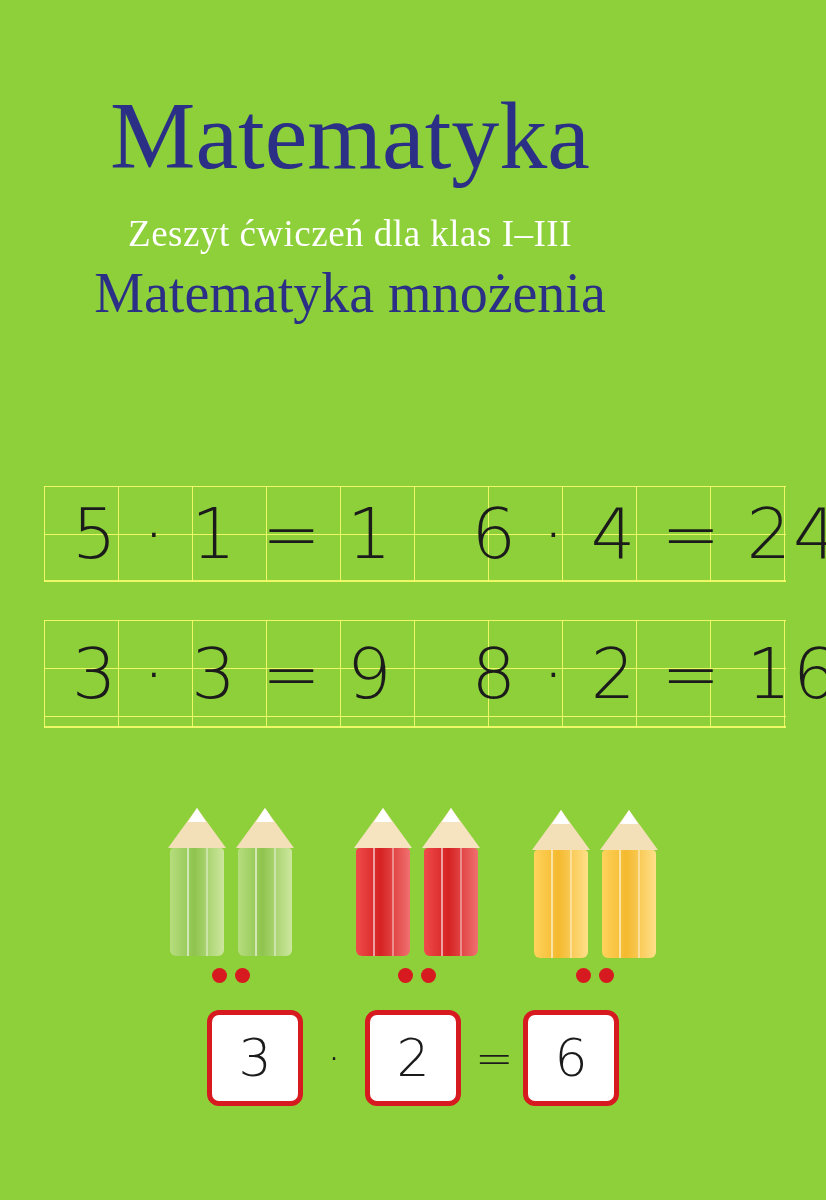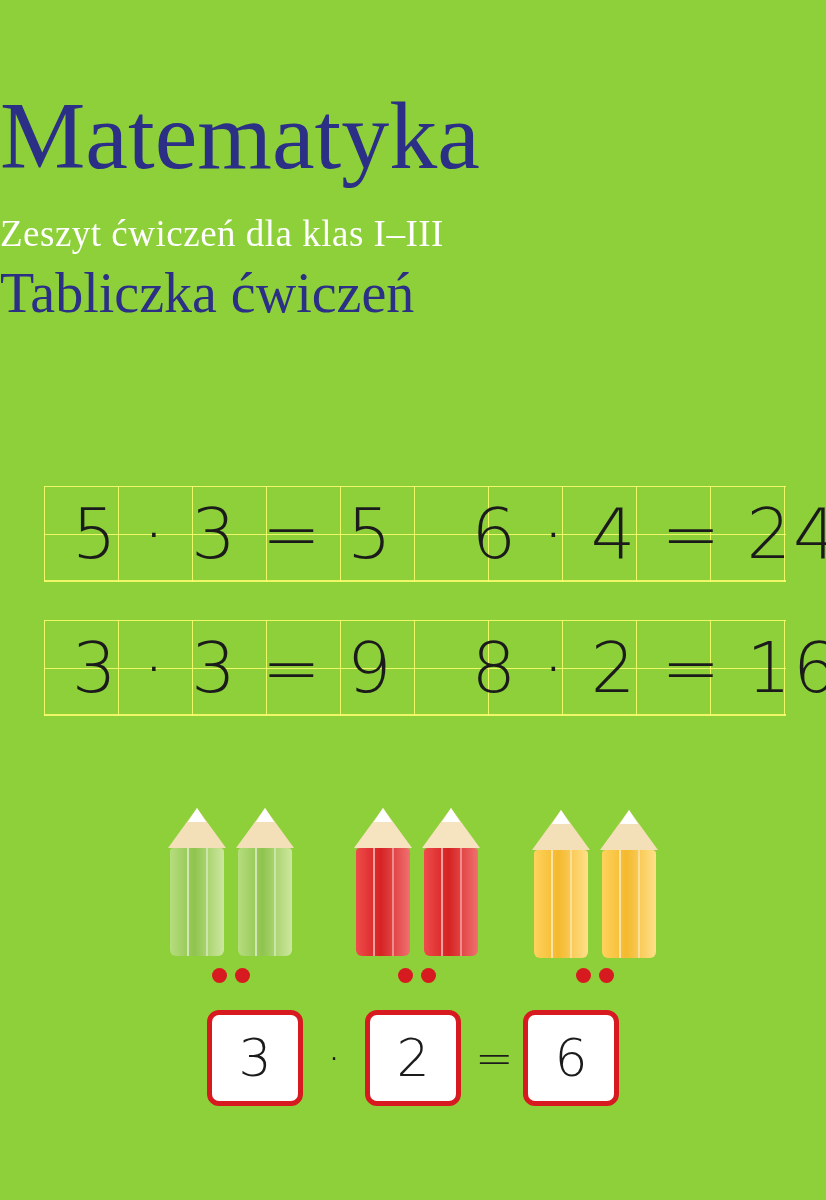--- a/index.html
+++ b/index.html
@@ -19,21 +19,21 @@
     inset: 0;
     background: #8dd03a;
   }
 
   
   .title-block {
     position: absolute;
     top: 88px;
     left: 0;
     width: 700px;
-    text-align: left;
+    text-align: center;
   }
   .main-title {
     font-family: "Liberation Serif", serif;
     font-size: 96px;
     line-height: 1.0;
     color: #2b2f86;
     letter-spacing: 0px;
     margin: 0;
     font-weight: 400;
   }
@@ -53,21 +53,21 @@
     font-weight: 400;
   }
 
   
   .eq-band {
     position: absolute;
     left: 44px;
     width: 742px;
   }
   .eq-band.band1 { top: 486px; height: 96px; }
-  .eq-band.band2 { top: 620px; height: 96px; }
+  .eq-band.band2 { top: 620px; height: 108px; }
 
   .grid-lines {
     position: absolute;
     inset: 0;
     background-image:
       linear-gradient(to right, rgba(255,255,110,0.85) 1.5px, transparent 1.5px),
       linear-gradient(to bottom, rgba(255,255,110,0.85) 1.5px, transparent 1.5px);
     background-size: 74px 48px;
     background-position: 0 0;
   }
@@ -220,27 +220,27 @@
   }
 </style>
 </head>
 <body>
 
 <div class="cover">
 
   <div class="title-block">
     <h1 class="main-title">Matematyka</h1>
     <p class="subtitle">Zeszyt ćwiczeń dla klas I–III</p>
-    <p class="topic">Tabliczka ćwiczeń</p>
+    <p class="topic">Matematyka mnożenia</p>
   </div>
 
   <div class="eq-band band1">
     <div class="grid-lines"></div>
     <div class="eq-row">
-      <span class="eq first">5 · 3 = 5</span>
+      <span class="eq first">5 · 1 = 1</span>
       <span class="eq second">6 · 4 = 24</span>
     </div>
   </div>
 
   <div class="eq-band band2">
     <div class="grid-lines"></div>
     <div class="eq-row">
       <span class="eq first">3 · 3 = 9</span>
       <span class="eq second">8 · 2 = 16</span>
     </div>

